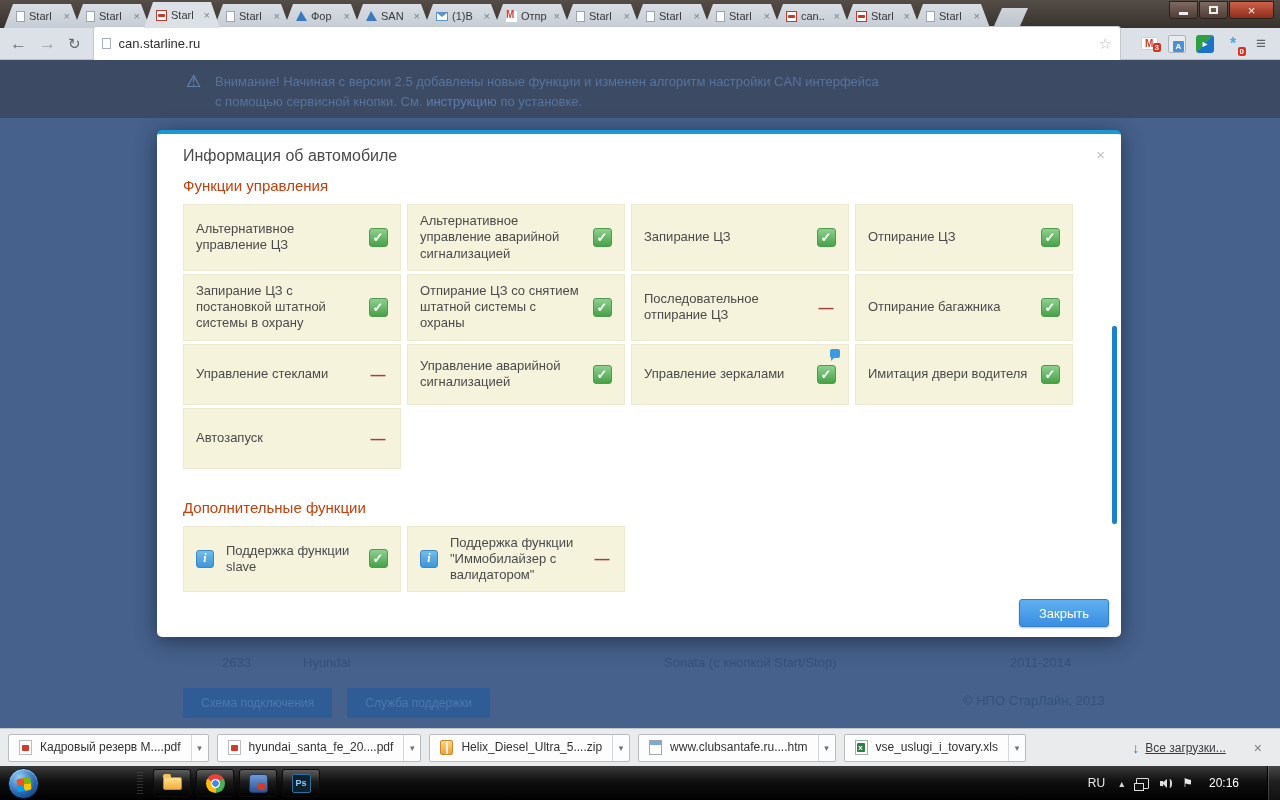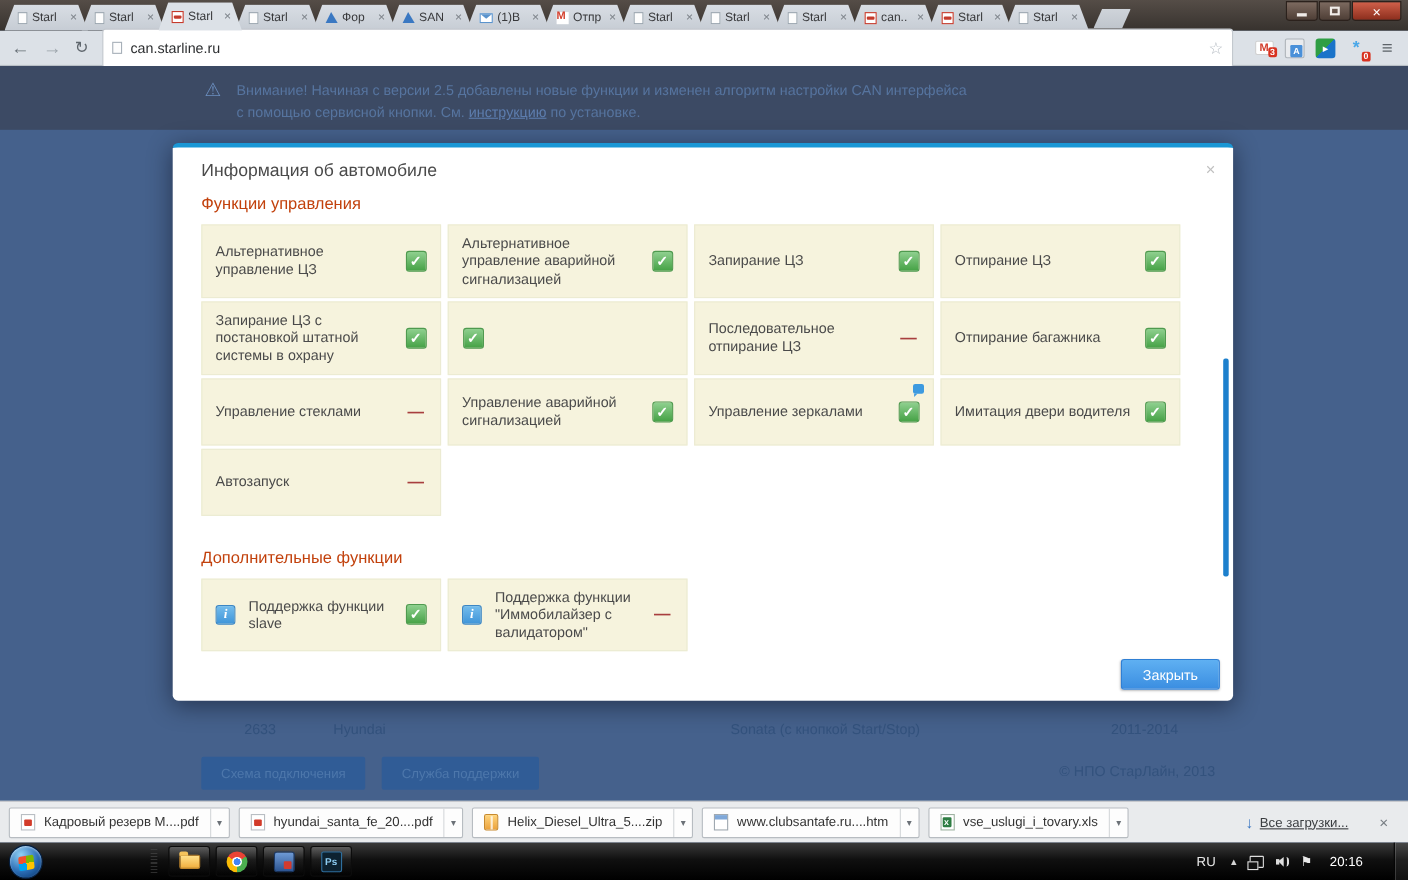--- a/index.html
+++ b/index.html
@@ -59,21 +59,21 @@
   .ext-snow{color:#49a7e8;font-size:16px;font-weight:bold}
   .ext-menu{font-size:17px;color:#5d6océ369}
   .ext-menu{color:#5d6369}
 
   
   .viewport{position:absolute;top:60px;left:0;right:0;height:668px;background:#45618c;overflow:hidden}
   .notice{position:absolute;top:0;left:0;right:0;height:58px;background:#3c4a64}
   .notice-icon{position:absolute;left:186px;top:11px;font-size:17px;color:#6c8fc0}
   .notice-l1{position:absolute;left:215px;top:14px;font-size:13px;color:#56749f;white-space:nowrap}
   .notice-l2{position:absolute;left:215px;top:34px;font-size:13px;color:#56749f;white-space:nowrap}
-  .notice-link{text-decoration:underline;color:#5d7fae;color:#5d7dae}
+  .notice-link{color:#5d7fae;color:#5d7dae}
   .bg-num{position:absolute;left:222px;top:595px;font-size:13px;color:#33527d}
   .bg-brand{position:absolute;left:303px;top:595px;font-size:13px;color:#33527d}
   .bg-model{position:absolute;left:664px;top:595px;font-size:13px;color:#33527d}
   .bg-years{position:absolute;left:1010px;top:595px;font-size:13px;color:#33527d}
   .bg-btns{position:absolute;left:183px;top:628px;display:flex}
   .bg-btn{height:30px;margin-right:15px;padding:0 18px;display:flex;align-items:center;justify-content:center;
     background:#305c96;border-radius:2px;font-size:12px;color:#4d77ab}
   .bg-copy{position:absolute;left:963px;top:633px;font-size:13px;color:#33527d}
 
   
@@ -370,20 +370,21 @@
 
               <span class="card-label">Запирание ЦЗ с постановкой штатной системы в охрану</span>
               <span class="status">
                 <span class="check">✓</span>
 
               </span>
             </div>
 
             <div class="card" data-status="yes">
 
+              <span class="card-label">Отпирание ЦЗ со снятием штатной системы с охраны</span>
               <span class="status">
                 <span class="check">✓</span>
 
               </span>
             </div>
 
             <div class="card" data-status="no">
 
               <span class="card-label">Последовательное отпирание ЦЗ</span>
               <span class="status">

